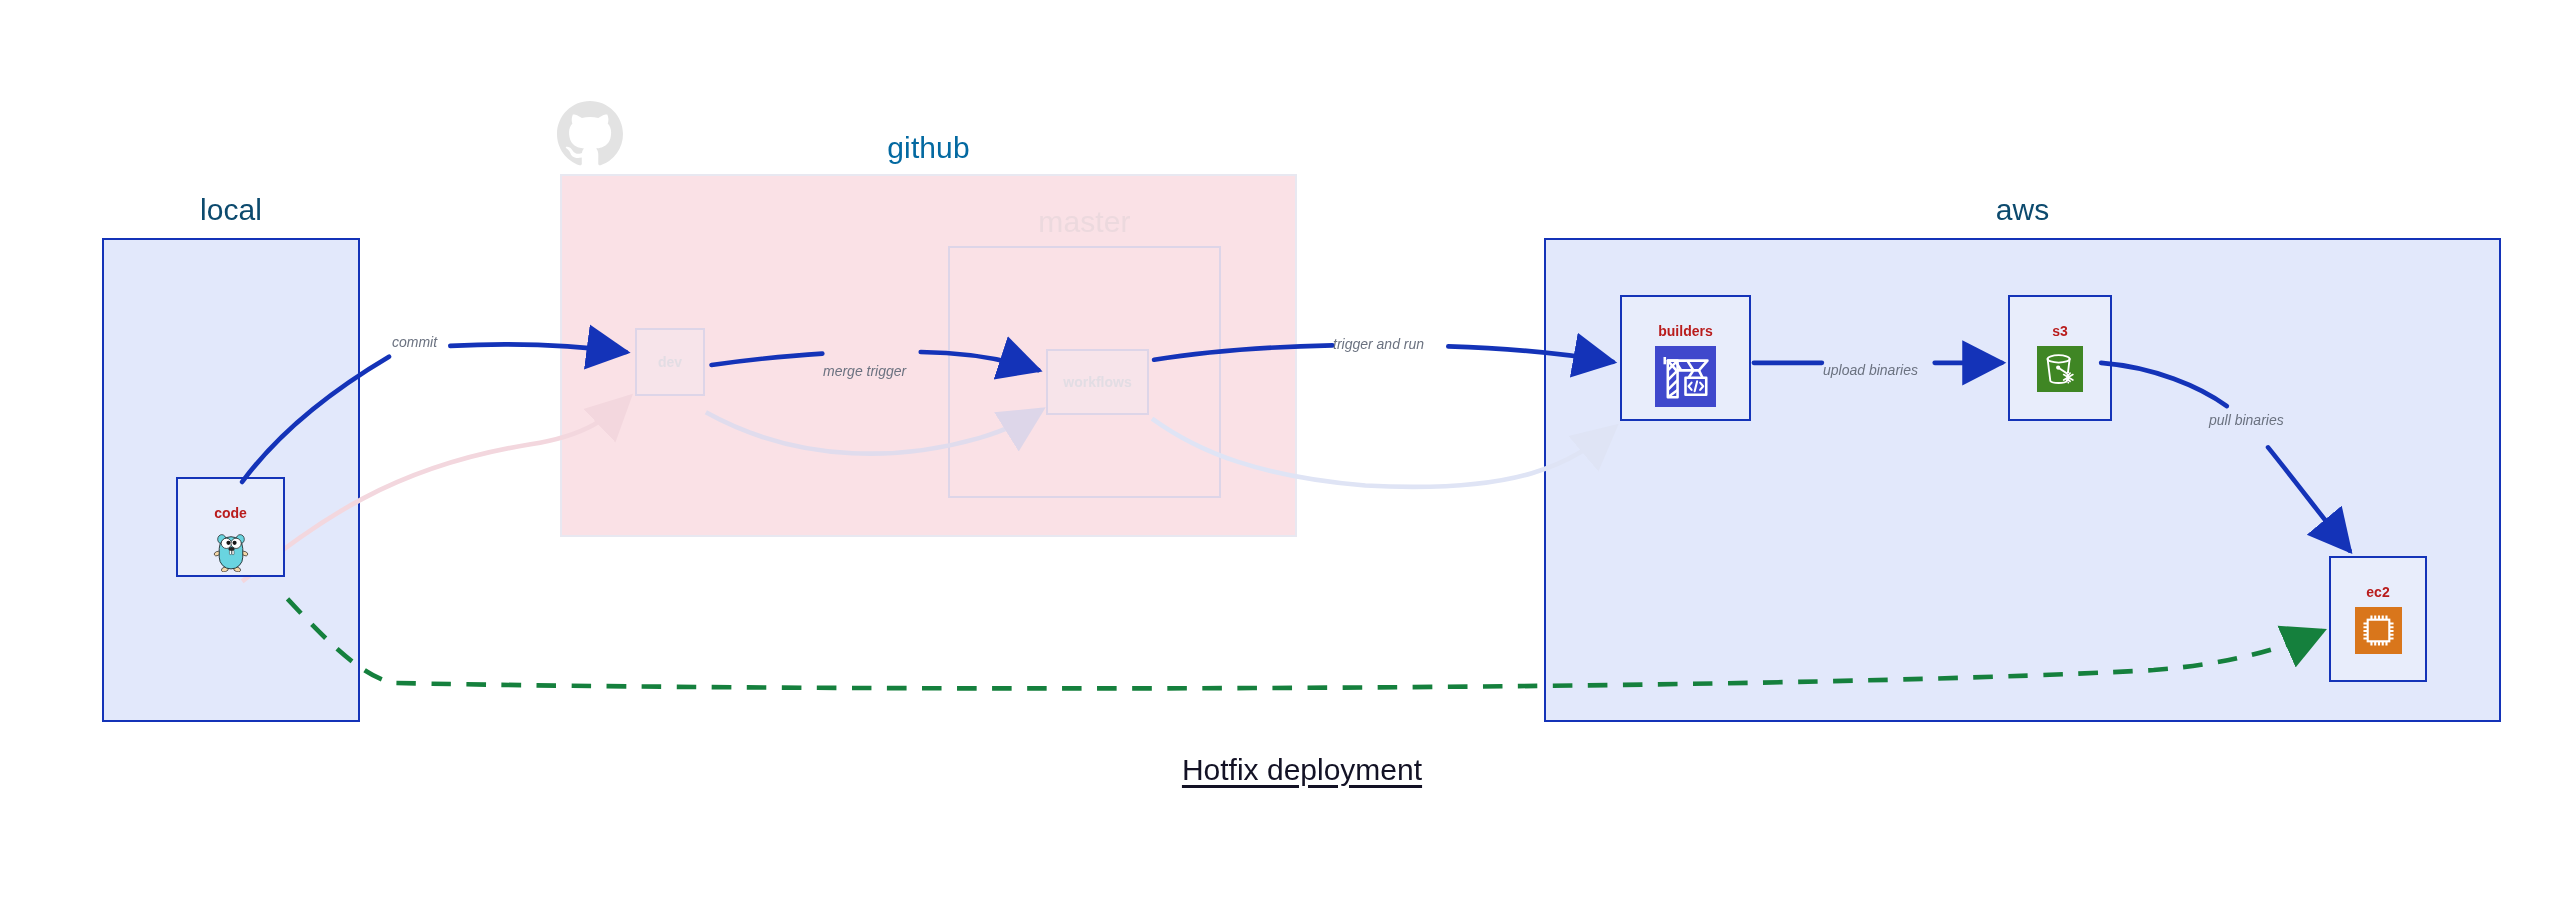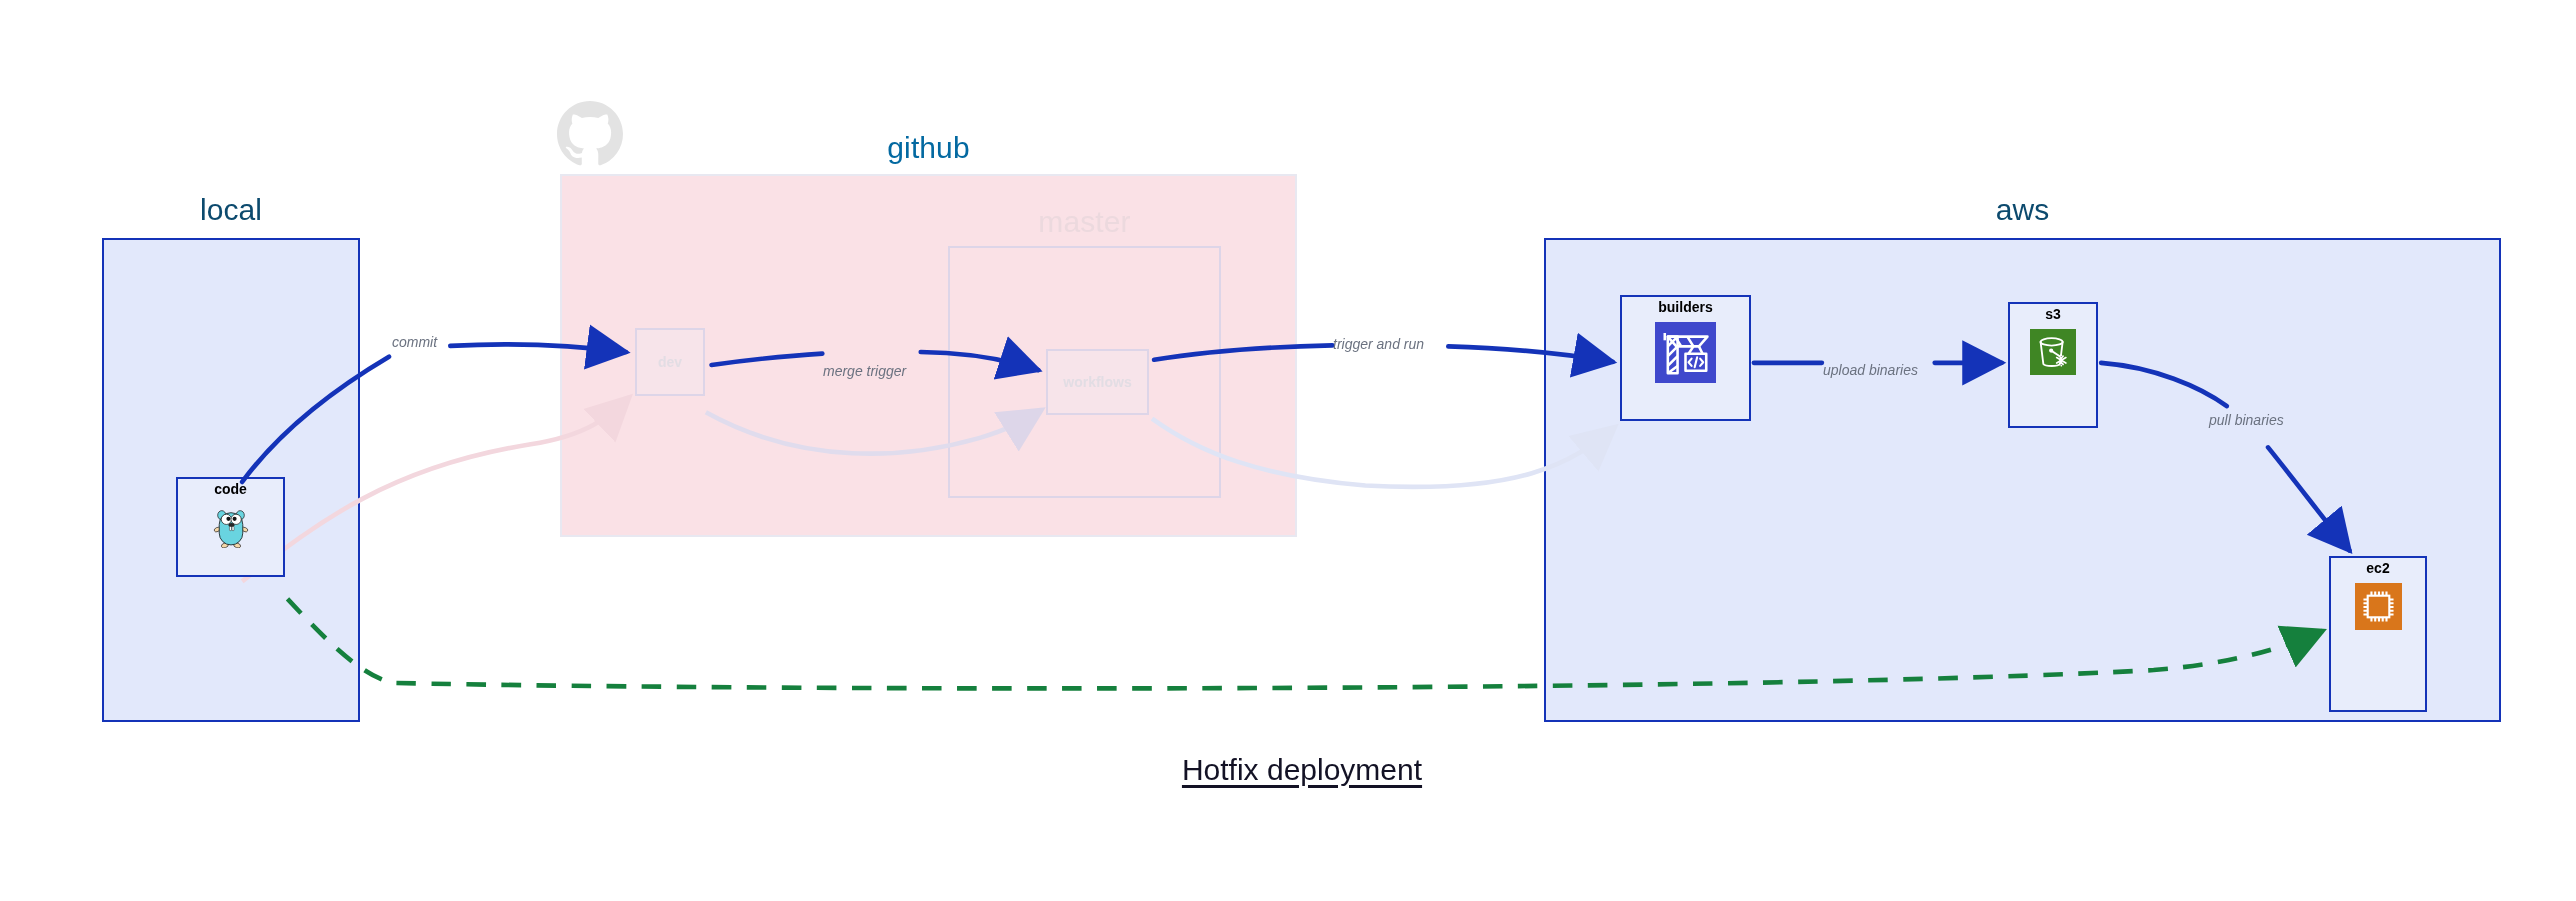--- a/index.html
+++ b/index.html
@@ -57,22 +57,22 @@
     box-sizing:border-box;
     background:#e8edfb;
     border:2.6px solid #1433b8;
     display:flex;
     flex-direction:column;
     align-items:center;
   }
   .node-title{
     font-size:14px;
     font-weight:bold;
-    color:#000000;
-    margin-top:3px;
+    color:#b91c1c;
+    margin-top:27px;
     line-height:1;
     white-space:nowrap;
   }
   .node-icon{
     margin-top:8.2px;
   }
   .node-faded{
     background:#f7e4ea;
     border:2.1px solid #ddd5e8;
     justify-content:center;
@@ -80,22 +80,22 @@
   .node-faded .node-title{
     color:#e2dde4;
     margin-top:0;
     font-size:14px;
   }
 
   #node-code{ left:176px; top:477px; width:109px; height:100px; }
   #node-dev{ left:635px; top:328px; width:70px; height:68px; }
   #node-workflows{ left:1046px; top:349px; width:103px; height:66px; }
   #node-builders{ left:1620px; top:295px; width:131px; height:126px; }
-  #node-s3{ left:2008px; top:302px; width:90px; height:126px; }
-  #node-ec2{ left:2329px; top:556px; width:98px; height:156px; }
+  #node-s3{ left:2008px; top:295px; width:104px; height:126px; }
+  #node-ec2{ left:2329px; top:556px; width:98px; height:126px; }
 
   
   .edge-label{
     position:absolute;
     font-size:14px;
     font-style:italic;
     color:#6b7280;
     white-space:nowrap;
     line-height:1;
   }

